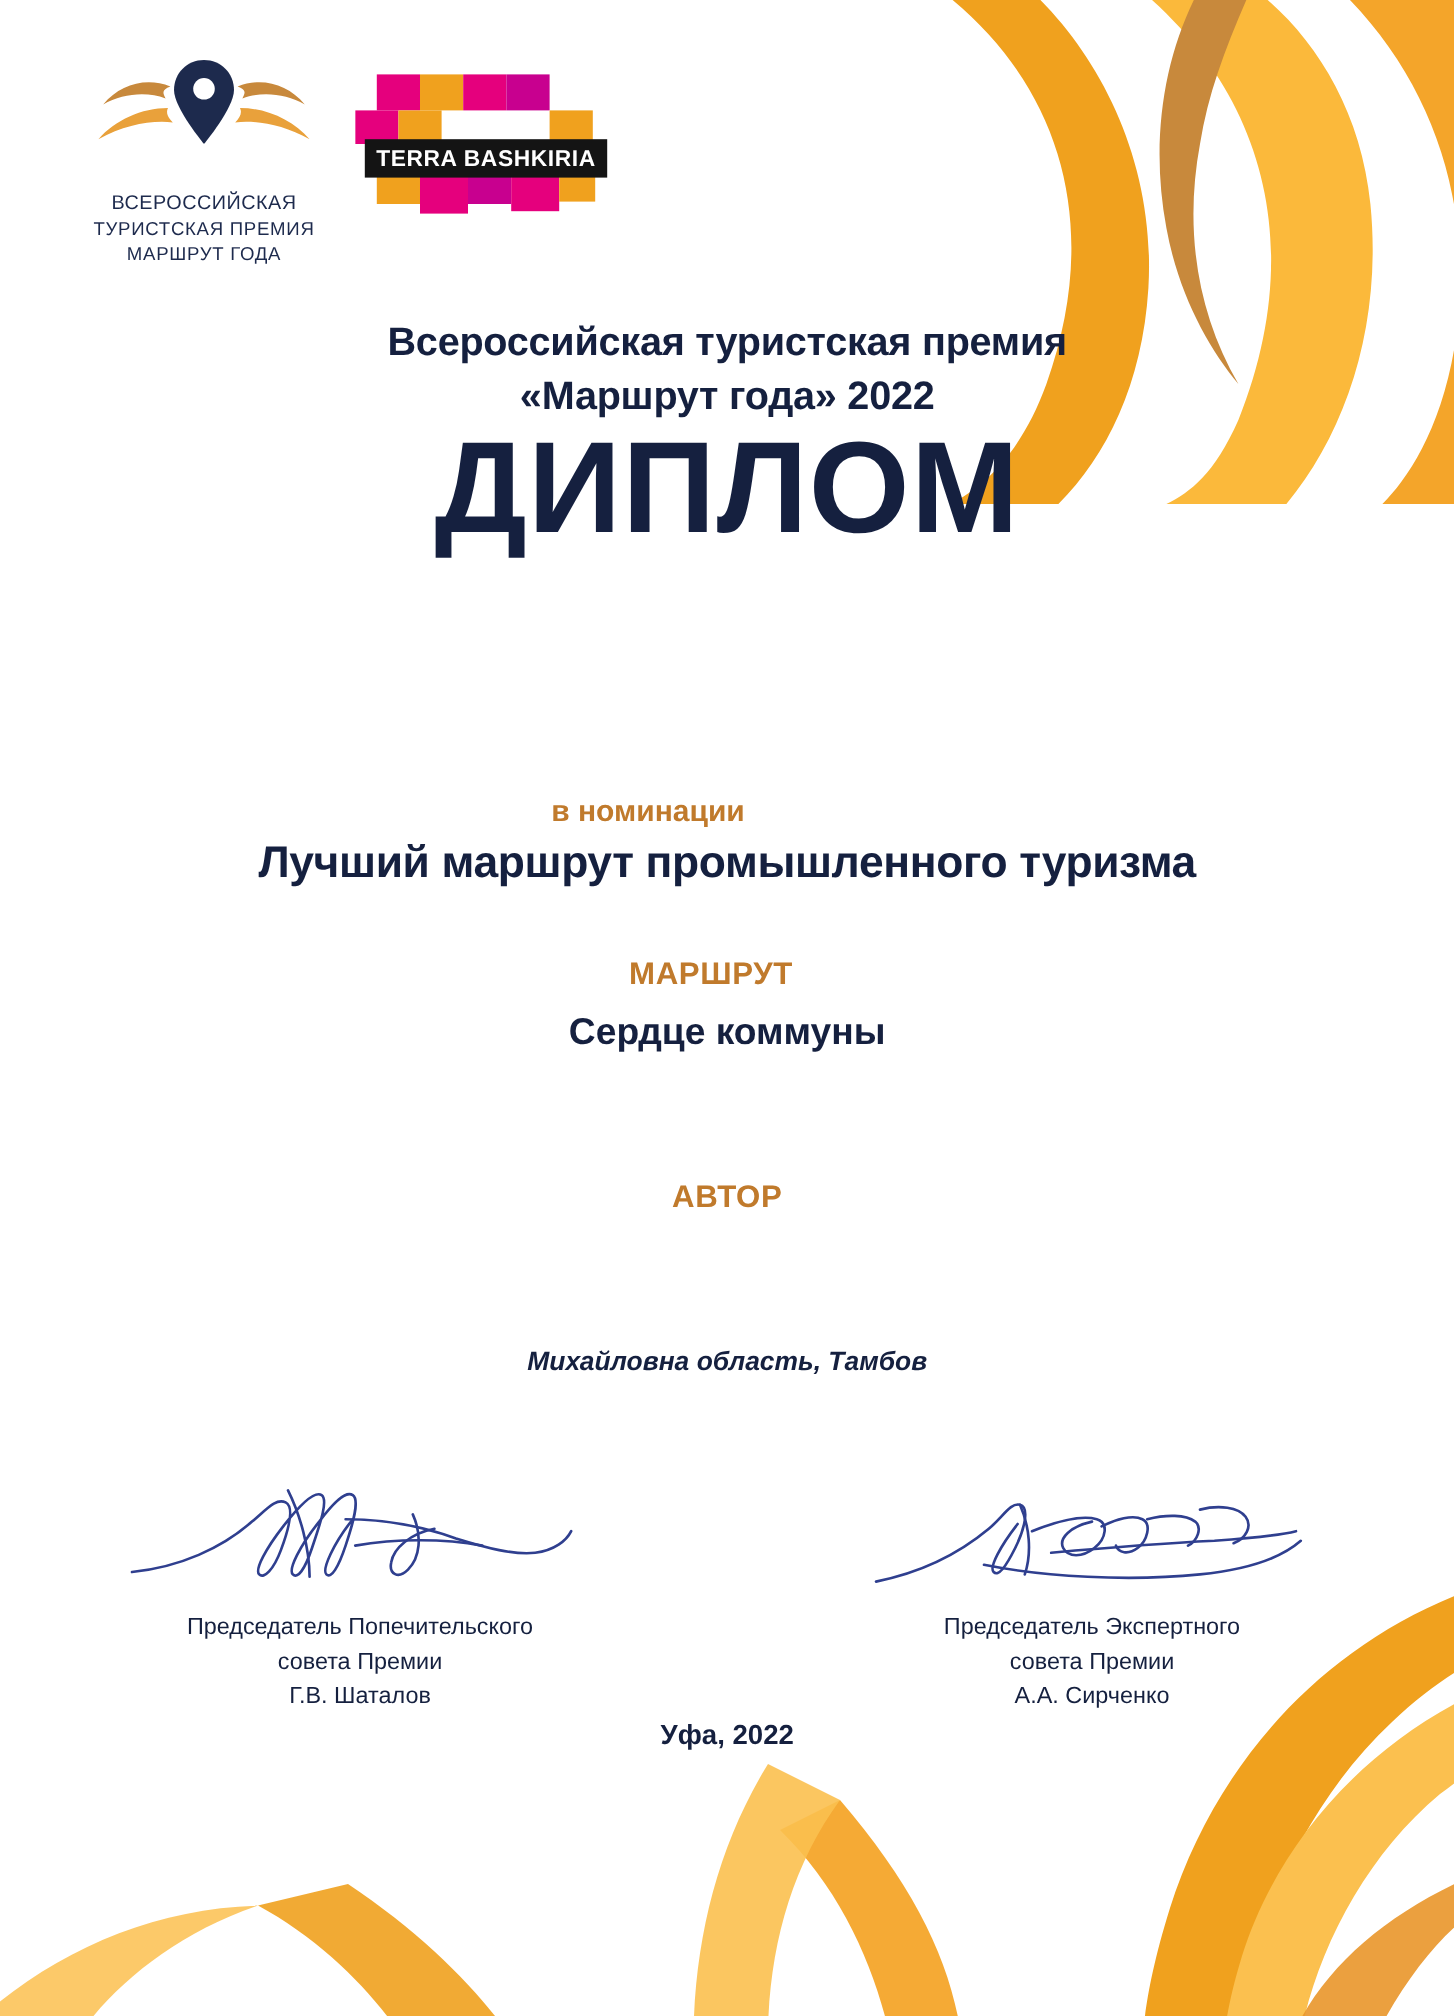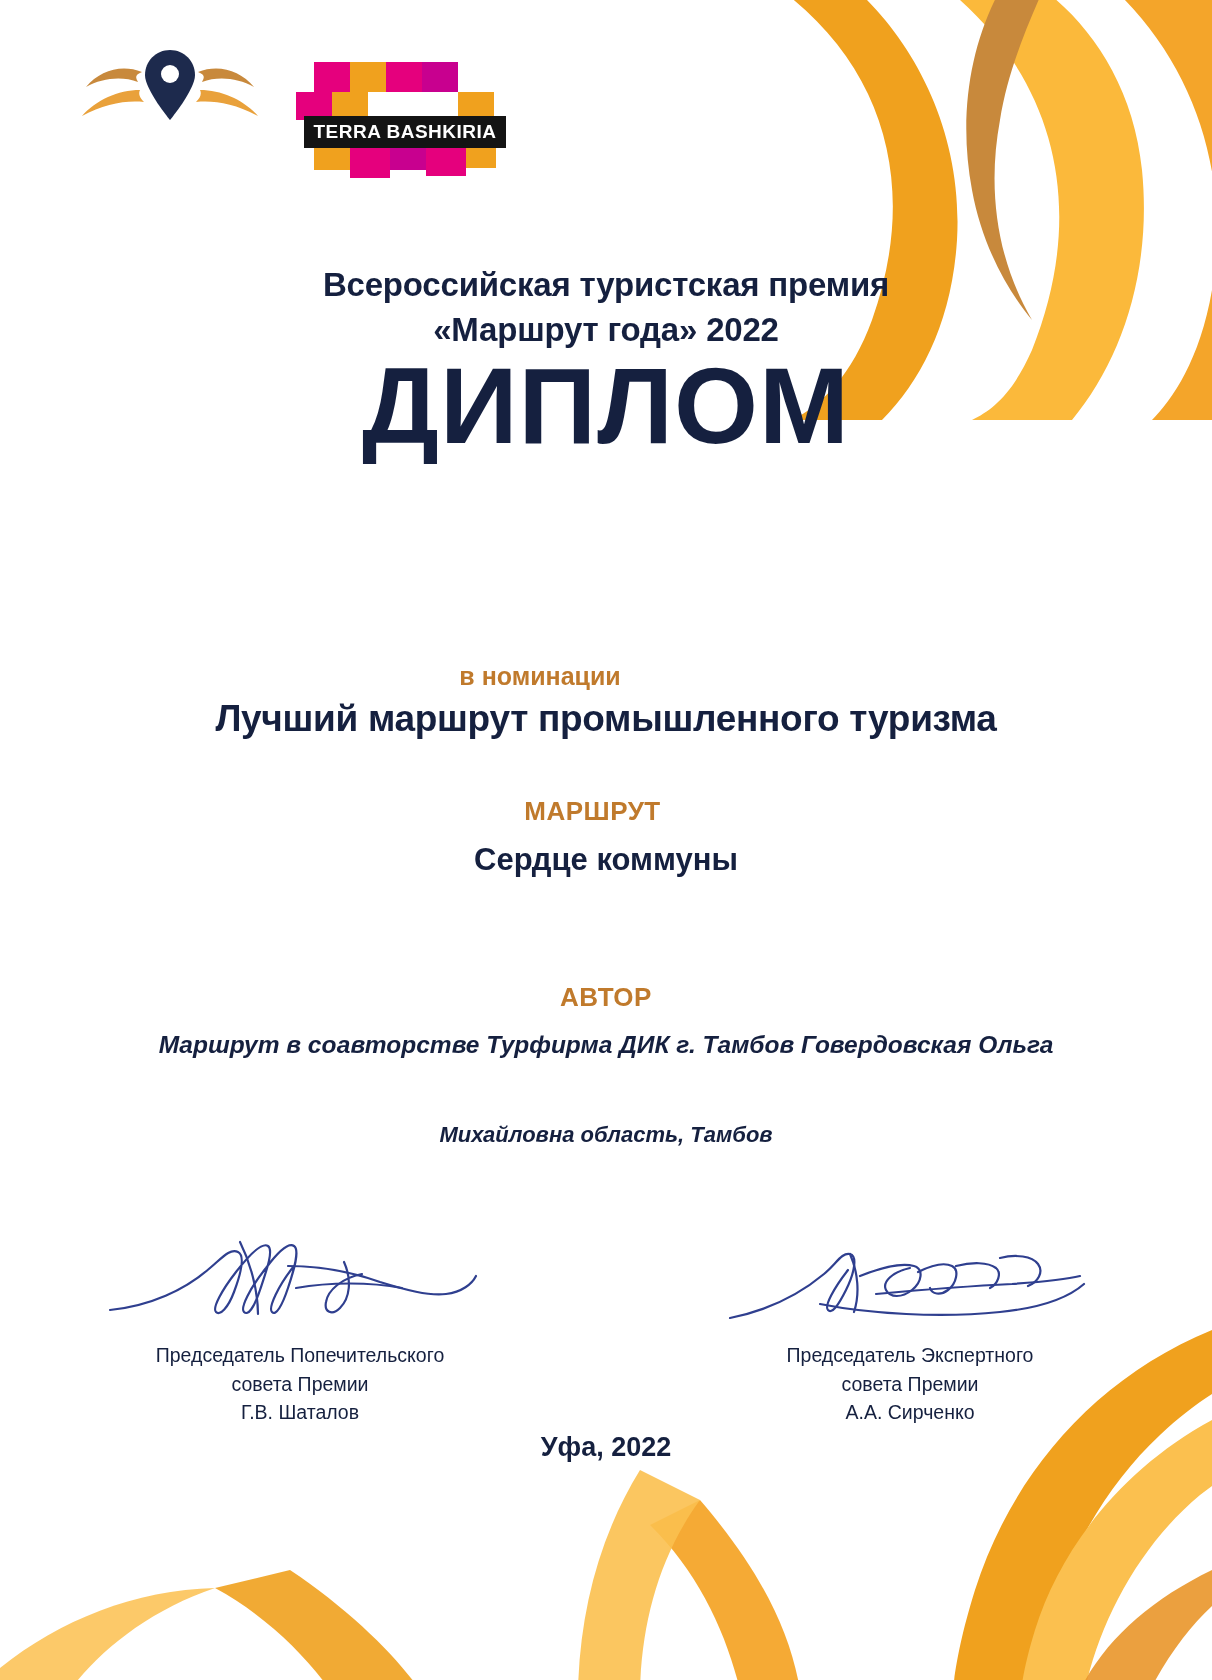--- a/index.html
+++ b/index.html
@@ -193,21 +193,21 @@
   }
   .sign-caption { margin-top: 4px; }
 
   .city-year {
     position: absolute;
     top: 1432px;
     left: 0;
     width: 1212px;
     text-align: center;
     color: #15203f;
-    font-size: 27px;
+    font-size: 23px;
     font-weight: bold;
   }
 </style>
 </head>
 <body>
 
 <div class="page">
 
   <svg class="deco deco-top" viewBox="0 0 780 430">
     <path d="M300 -20 C430 60 470 190 420 330 C400 385 370 415 340 430 L430 430 C470 390 500 330 505 250 C512 130 450 30 380 -20 Z" fill="#f0a11e"></path>
@@ -228,20 +228,25 @@
 
   <div class="logo-block">
     <svg class="logo-mark" viewBox="0 0 200 105">
       <path d="M100 8 C86 8 75 19 75 33 C75 48 100 78 100 78 C100 78 125 48 125 33 C125 19 114 8 100 8 Z" fill="#1d2a4d"></path>
       <circle cx="100" cy="32" r="9" fill="#ffffff"></circle>
       <path d="M72 30 C52 22 30 28 16 45 C32 36 52 34 68 40 C66 36 64 33 72 30 Z" fill="#c8893c"></path>
       <path d="M70 48 C48 48 26 58 12 74 C34 62 56 58 74 60 C70 56 68 52 70 48 Z" fill="#e9a13b"></path>
       <path d="M128 30 C148 22 170 28 184 45 C168 36 148 34 132 40 C134 36 136 33 128 30 Z" fill="#c8893c"></path>
       <path d="M130 48 C152 48 174 58 188 74 C166 62 144 58 126 60 C130 56 132 52 130 48 Z" fill="#e9a13b"></path>
     </svg>
+    <div class="logo-caption">
+      <div>ВСЕРОССИЙСКАЯ</div>
+      <div>ТУРИСТСКАЯ ПРЕМИЯ</div>
+      <div>МАРШРУТ ГОДА</div>
+    </div>
   </div>
 
   <svg class="partner-logo" viewBox="0 0 218 125">
     <rect x="18" y="4" width="36" height="30" fill="#e5007d"></rect>
     <rect x="54" y="4" width="36" height="30" fill="#f0a11e"></rect>
     <rect x="90" y="4" width="36" height="30" fill="#e5007d"></rect>
     <rect x="126" y="4" width="36" height="30" fill="#c8008f"></rect>
     <rect x="0" y="34" width="36" height="28" fill="#e5007d"></rect>
     <rect x="36" y="34" width="36" height="28" fill="#f0a11e"></rect>
     <rect x="162" y="34" width="36" height="28" fill="#f0a11e"></rect>
@@ -262,21 +267,20 @@
   <div class="diploma-word">ДИПЛОМ</div>
 
   <div class="nomination-label">в номинации</div>
   <div class="nomination-value">Лучший маршрут промышленного туризма</div>
 
   <div class="route-label">МАРШРУТ</div>
   <div class="route-value">Сердце коммуны</div>
 
   <div class="author-label">АВТОР</div>
   <div class="author-value">
-    <div>Маршрут в соавторстве Турфирма ДИК г. Тамбов Говердовская Ольга</div>
   </div>
   <div class="region-value">Михайловна область, Тамбов</div>
 
   <div class="sign-block sign-left">
     <svg class="sign-img" viewBox="0 0 420 98">
       <g fill="none" stroke="#2f3f8f" stroke-width="2.2" stroke-linecap="round">
         <path d="M20 78 C60 74 95 58 120 36 C132 26 140 16 148 20 C156 24 150 44 144 60 C138 76 130 84 126 80 C122 76 132 58 146 40 C160 22 172 10 178 14 C184 18 176 40 170 58 C164 76 158 84 154 80 C150 76 160 56 176 36 C188 20 198 10 204 14 C210 18 204 38 198 56 C192 74 186 84 182 80 C178 76 188 54 204 34"></path>
         <path d="M150 10 C160 30 168 58 168 82"></path>
         <path d="M198 34 C230 34 262 40 290 50 C316 58 338 64 356 62 C372 60 382 52 386 44"></path>
         <path d="M206 56 C240 50 280 50 312 56"></path>

